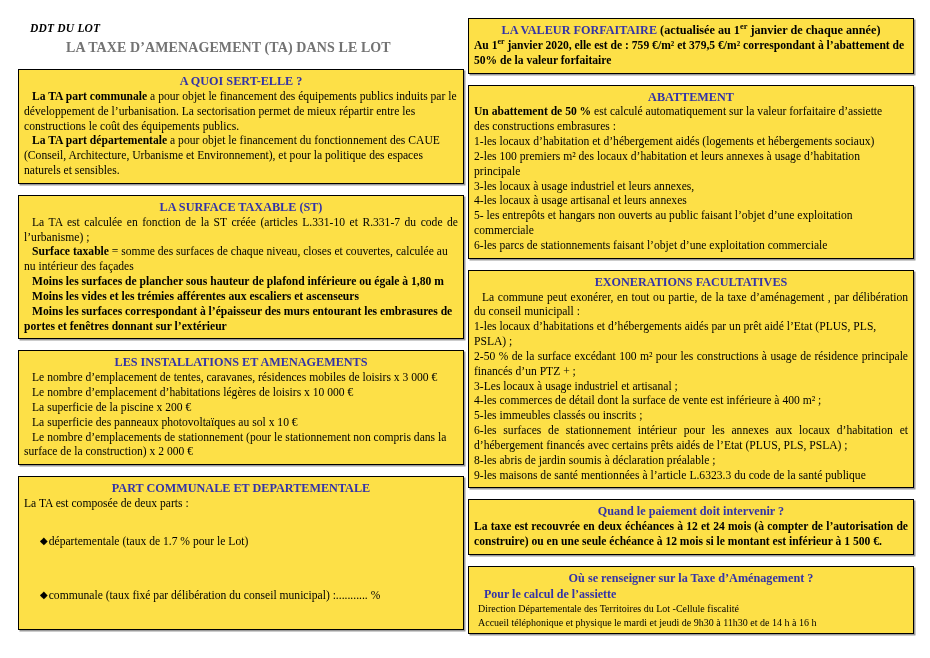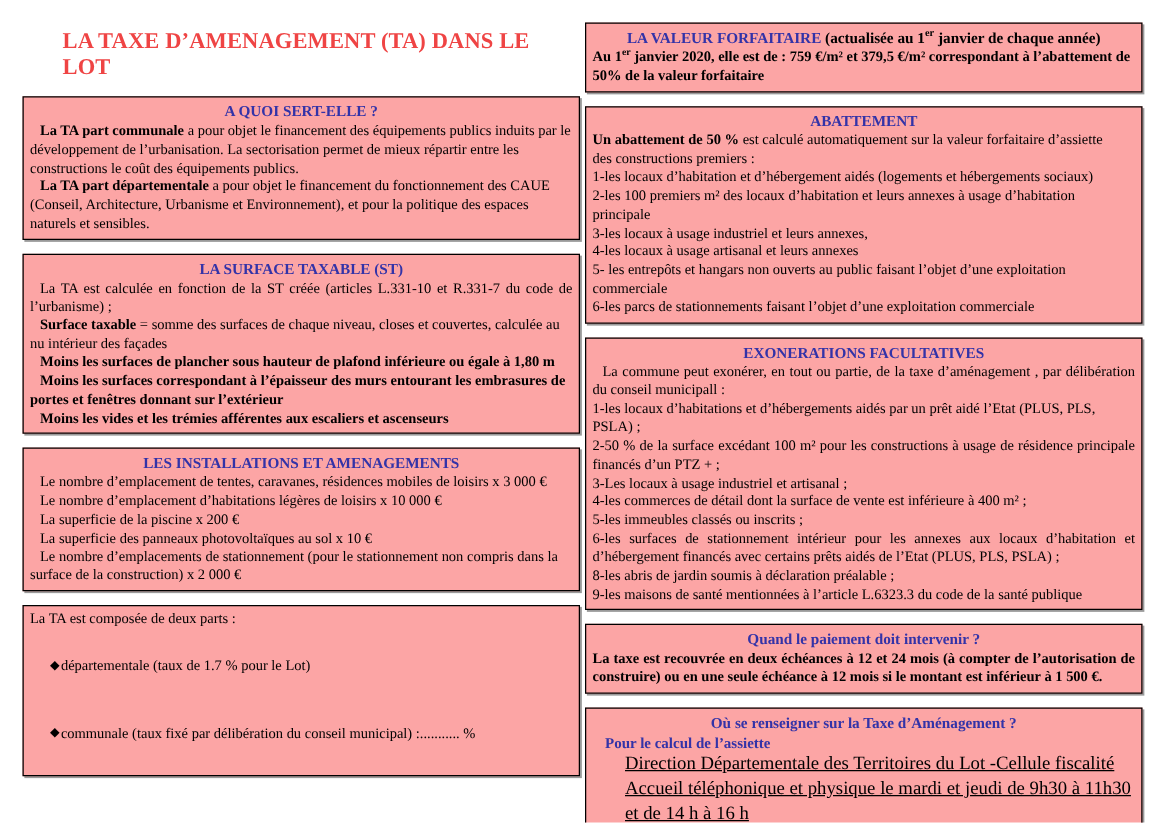--- a/index.html
+++ b/index.html
@@ -37,32 +37,32 @@
   }
   .org-name {
     font-weight: bold;
     font-style: italic;
     font-size: 11.5px;
     letter-spacing: 0.2px;
     color: #000;
     margin: 0 0 6px 0;
   }
   .doc-title {
-    color: #ef4444;
-    font-weight: bold;
-    font-size: 18px;
+    color: #737373;
+    font-weight: bold;
+    font-size: 14px;
     letter-spacing: 0.1px;
-    margin: 0 0 0 20px;
+    margin: 0 0 0 36px;
   }
 
   
   .box {
     border: 1px solid #000;
     box-shadow: 1.5px 1.5px 0 0 #9a9a9a;
-    background: #fca5a5;
+    background: #fde047;
     box-sizing: border-box;
     padding: 3px 5px 4px 5px;
     margin-bottom: 11px;
   }
   .box-heading {
     color: #3333a8;
     font-weight: bold;
     text-align: center;
     font-size: 12.2px;
     line-height: 1.22;
@@ -103,83 +103,84 @@
   sup { font-size: 0.68em; vertical-align: super; line-height: 0; }
 
   .sub-heading {
     color: #3333a8;
     font-weight: bold;
     font-size: 12px;
     line-height: 1.3;
     margin: 0 0 0 10px;
   }
   .info-line {
-    font-size: 15px;
+    font-size: 10px;
     line-height: 1.32;
-    margin-left: 26px;
-    text-decoration: underline;
+    margin-left: 4px;
   }
 </style>
 </head>
 <body>
 
 <div class="page">
 
   <div class="col col-left">
 
     <div class="masthead">
+      <div class="org-name">DDT DU LOT</div>
       <div class="doc-title">LA TAXE D’AMENAGEMENT (TA) DANS LE LOT</div>
     </div>
 
     <div class="box" style="margin-top:13px;">
       <div class="box-heading">A QUOI SERT-ELLE ?</div>
       <p class="body-line indent1"><span class="b">La TA part communale</span><span> a pour objet le financement des équipements publics induits par le développement de l’urbanisation. La sectorisation permet de mieux répartir entre les constructions le coût des équipements publics.</span></p>
       <p class="body-line indent1"><span class="b">La TA part départementale</span><span> a pour objet le financement du fonctionnement des CAUE (Conseil, Architecture, Urbanisme et Environnement), et pour la politique des espaces naturels et sensibles.</span></p>
     </div>
 
 
     <div class="box">
       <div class="box-heading">LA SURFACE TAXABLE (ST)</div>
       <p class="body-line just indent1">La TA est calculée en fonction de la ST créée (articles L.331-10 et R.331-7 du code de l’urbanisme) ;</p>
       <p class="body-line indent1"><span class="b">Surface taxable</span><span> = somme des surfaces de chaque niveau, closes et couvertes, calculée au nu intérieur des façades</span></p>
       <p class="body-line indent1"><span class="b">Moins</span><span class="b"> les surfaces de plancher sous hauteur de plafond inférieure ou égale à 1,80 m</span></p>
+      <p class="body-line indent1"><span class="b">Moins</span><span class="b"> les vides et les trémies afférentes aux escaliers et ascenseurs</span></p>
       <p class="body-line indent1"><span class="b">Moins</span><span class="b"> les surfaces correspondant à l’épaisseur des murs entourant les embrasures de portes et fenêtres donnant sur l’extérieur</span></p>
-      <p class="body-line indent1"><span class="b">Moins</span><span class="b"> les vides et les trémies afférentes aux escaliers et ascenseurs</span></p>
     </div>
 
     <div class="box">
       <div class="box-heading">LES INSTALLATIONS ET AMENAGEMENTS</div>
       <p class="body-line indent1">Le nombre d’emplacement de tentes, caravanes, résidences mobiles de loisirs  x 3 000 €</p>
       <p class="body-line indent1">Le nombre d’emplacement d’habitations légères de loisirs x 10 000 €</p>
       <p class="body-line indent1">La superficie de la piscine x 200 €</p>
       <p class="body-line indent1">La superficie des panneaux photovoltaïques au sol x 10 €</p>
       <p class="body-line indent1">Le nombre d’emplacements de stationnement (pour le stationnement non compris dans la surface de la construction) x 2 000 €</p>
     </div>
 
     <div class="box" style="padding-bottom:9px;">
+      <div class="box-heading">PART COMMUNALE ET DEPARTEMENTALE</div>
       <p class="body-line">La TA est composée de deux parts :</p>
       <div class="spacer-sm"></div>
       <p class="bullet-line"><span class="diamond">◆</span><span>départementale (taux de 1.7 % pour le Lot)</span></p>
       <div class="spacer-sm"></div>
       <p class="bullet-line"><span class="diamond">◆</span><span>communale (taux fixé par délibération du conseil municipal) :........... %</span></p>
     </div>
 
   </div>
 
   <div class="col col-right" style="padding-top:18px;">
 
     <div class="box">
       <div class="box-heading"><span>LA VALEUR FORFAITAIRE</span><span class="hdr-black"> (actualisée au 1</span><sup class="hdr-black">er</sup><span class="hdr-black"> janvier de chaque année)</span></div>
       <p class="body-line b"><span>Au 1</span><sup>er</sup><span> janvier  2020, elle est de : 759 €/m² et 379,5 €/m² correspondant à l’abattement de 50% de la valeur forfaitaire</span></p>
     </div>
 
     <div class="box">
       <div class="box-heading">ABATTEMENT</div>
       <p class="body-line"><span class="b">Un abattement de 50 %</span><span> est calculé automatiquement sur la valeur forfaitaire d’assiette</span></p>
-      <p class="body-line"> des constructions premiers :</p>
+      <p class="body-line"> des constructions embrasures :</p>
       <p class="body-line">1-les locaux d’habitation et d’hébergement aidés  (logements et hébergements sociaux)</p>
       <p class="body-line">2-les 100 premiers m² des locaux d’habitation et leurs annexes à usage d’habitation principale</p>
       <p class="body-line">3-les locaux à usage industriel et leurs annexes,</p>
       <p class="body-line">4-les locaux à usage artisanal et leurs annexes</p>
       <p class="body-line">5- les entrepôts et hangars non ouverts au public faisant l’objet d’une exploitation commerciale</p>
       <p class="body-line">6-les parcs de stationnements faisant l’objet d’une exploitation commerciale</p>
     </div>
 
     <div class="box">
       <div class="box-heading">EXONERATIONS FACULTATIVES</div>

